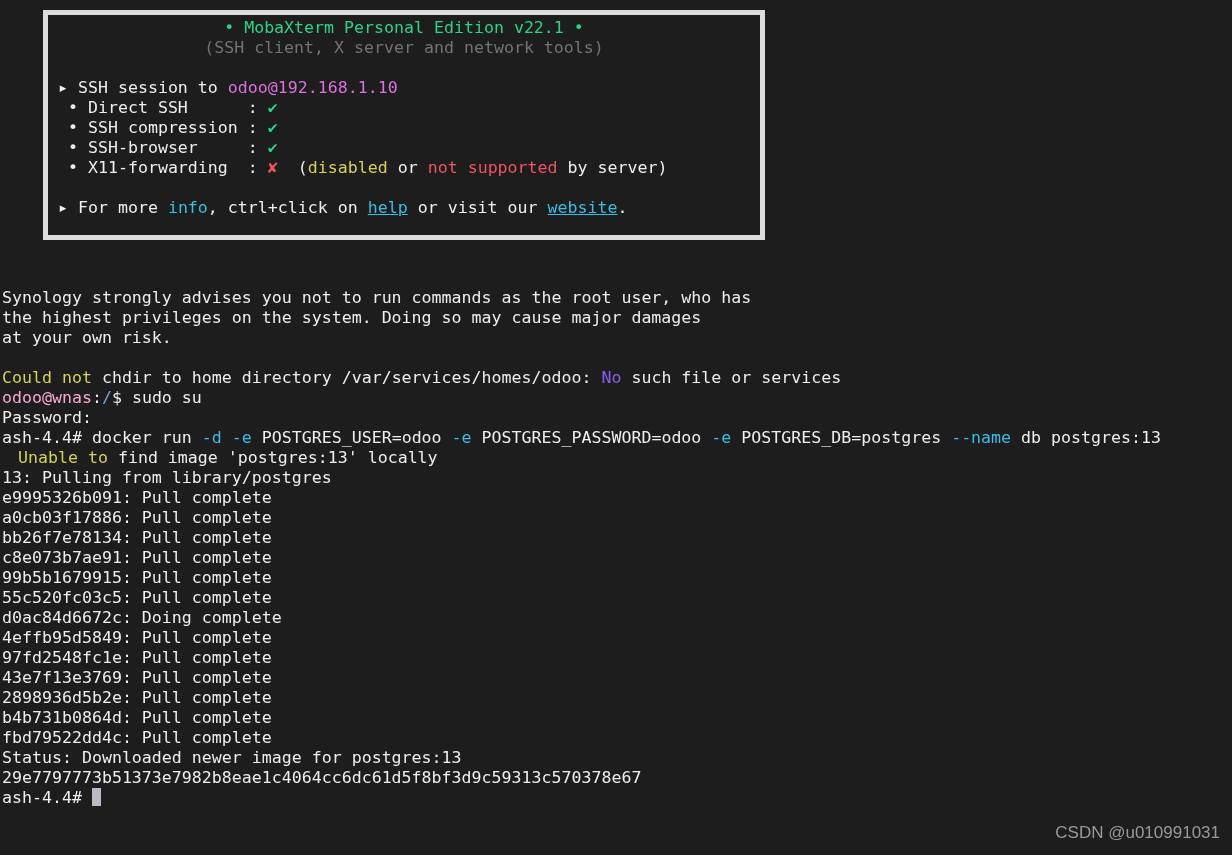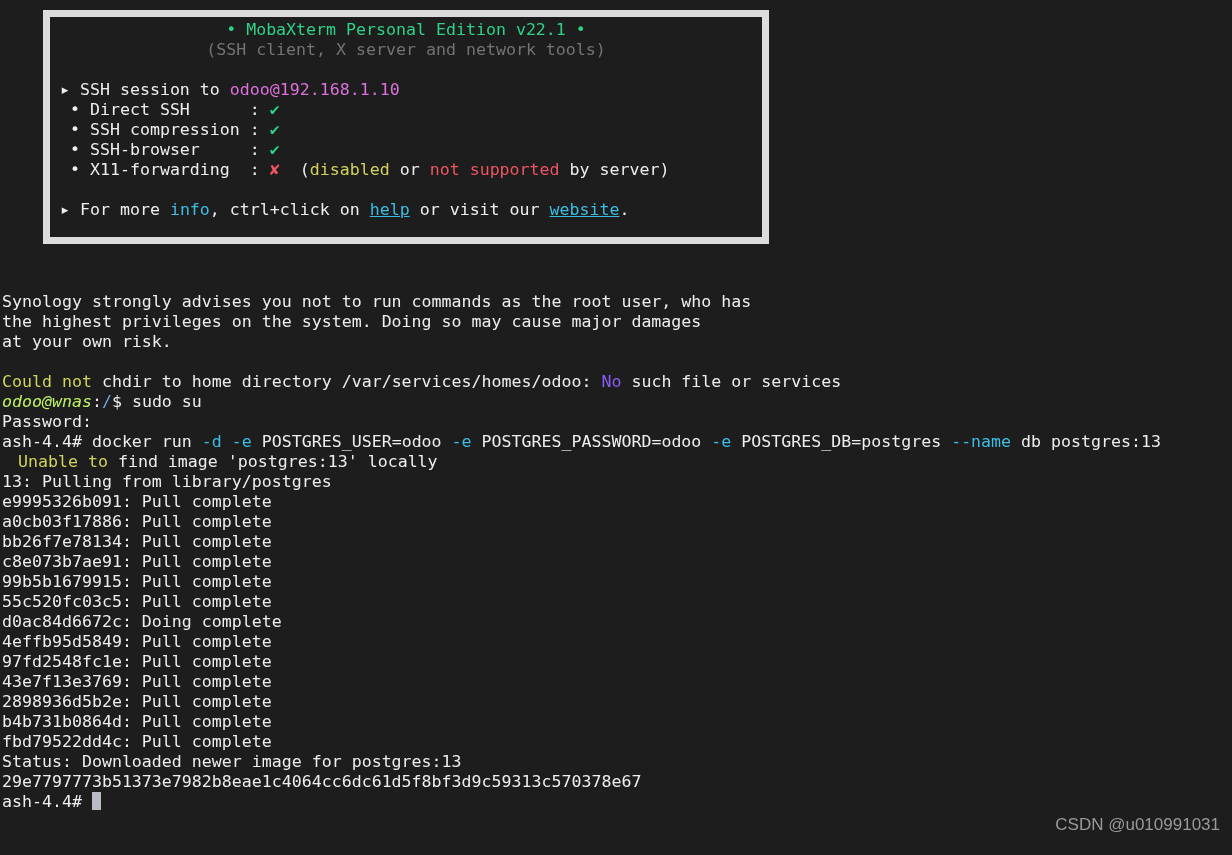--- a/index.html
+++ b/index.html
@@ -13,39 +13,39 @@
     line-height:20px;
   }
   .terminal{
     position:absolute;left:0;top:0;right:0;bottom:0;
     padding:10px 0 0 2px;
     box-sizing:border-box;
   }
   .banner-box{
     margin-left:41px;
     width:712px;
-    border:7px solid #22c55e;
+    border:5px solid #22c55e;
     padding:3px 0 17px 0;
     box-sizing:content-box;
   }
   .tline{
     height:20px;
     white-space:pre;
   }
   .tline.center{text-align:center;}
   .spacer{height:48px;}
   .cursor{
     display:inline-block;
     width:9px;height:18px;
     vertical-align:-3px;
     background:#b9bcc4;
   }
   .watermark{
     position:absolute;
-    right:12px;bottom:20px;
+    right:12px;bottom:12px;
     font-family:"Liberation Sans", sans-serif;
     font-size:17px;
     color:#9a9a9a;
     line-height:20px;
   }
 </style>
 </head>
 <body style="background: rgb(29, 29, 29);">
 
 <div class="screen" style="background: rgb(29, 29, 29); color: rgb(238, 238, 238);">
@@ -62,21 +62,21 @@
         <div class="tline"></div>
         <div class="tline"><span> ▸ For more </span><span style="color: rgb(60, 189, 228);">info</span><span>, ctrl+click on </span><span style="color: rgb(60, 189, 228); text-decoration: underline;">help</span><span> or visit our </span><span style="color: rgb(60, 189, 228); text-decoration: underline;">website</span><span>.</span></div>
       </div>
     <div class="spacer"></div>
     <div>
         <div class="tline"><span>Synology strongly advises you not to run commands as the root user, who has</span></div>
         <div class="tline"><span>the highest privileges on the system. Doing so may cause major damages</span></div>
         <div class="tline"><span>at your own risk.</span></div>
         <div class="tline"></div>
         <div class="tline"><span style="color: rgb(210, 210, 92);">Could not</span><span> chdir to home directory /var/services/homes/odoo: </span><span style="color: #8b5cf6;">No</span><span> such file or services</span></div>
-        <div class="tline"><span style="color: #bef264; font-style: italic;">odoo@wnas</span><span>:</span><span style="color: rgb(111, 168, 220);">/</span><span>$ sudo su</span></div>
+        <div class="tline"><span style="color: #f9a8d4;">odoo@wnas</span><span>:</span><span style="color: rgb(111, 168, 220);">/</span><span>$ sudo su</span></div>
         <div class="tline"><span>Password:</span></div>
         <div class="tline"><span>ash-4.4# docker run </span><span style="color: rgb(60, 189, 228);">-d</span><span> </span><span style="color: rgb(60, 189, 228);">-e</span><span> POSTGRES_USER=odoo </span><span style="color: rgb(60, 189, 228);">-e</span><span> POSTGRES_PASSWORD=odoo </span><span style="color: rgb(60, 189, 228);">-e</span><span> POSTGRES_DB=postgres </span><span style="color: rgb(60, 189, 228);">--name</span><span> db postgres:13</span></div>
         <div class="tline"><span style="color: rgb(210, 210, 92); margin-left: 16px;">Unable to</span><span> find image 'postgres:13' locally</span></div>
         <div class="tline"><span>13: Pulling from library/postgres</span></div>
         <div class="tline"><span>e9995326b091: Pull complete</span></div>
         <div class="tline"><span>a0cb03f17886: Pull complete</span></div>
         <div class="tline"><span>bb26f7e78134: Pull complete</span></div>
         <div class="tline"><span>c8e073b7ae91: Pull complete</span></div>
         <div class="tline"><span>99b5b1679915: Pull complete</span></div>
         <div class="tline"><span>55c520fc03c5: Pull complete</span></div>

